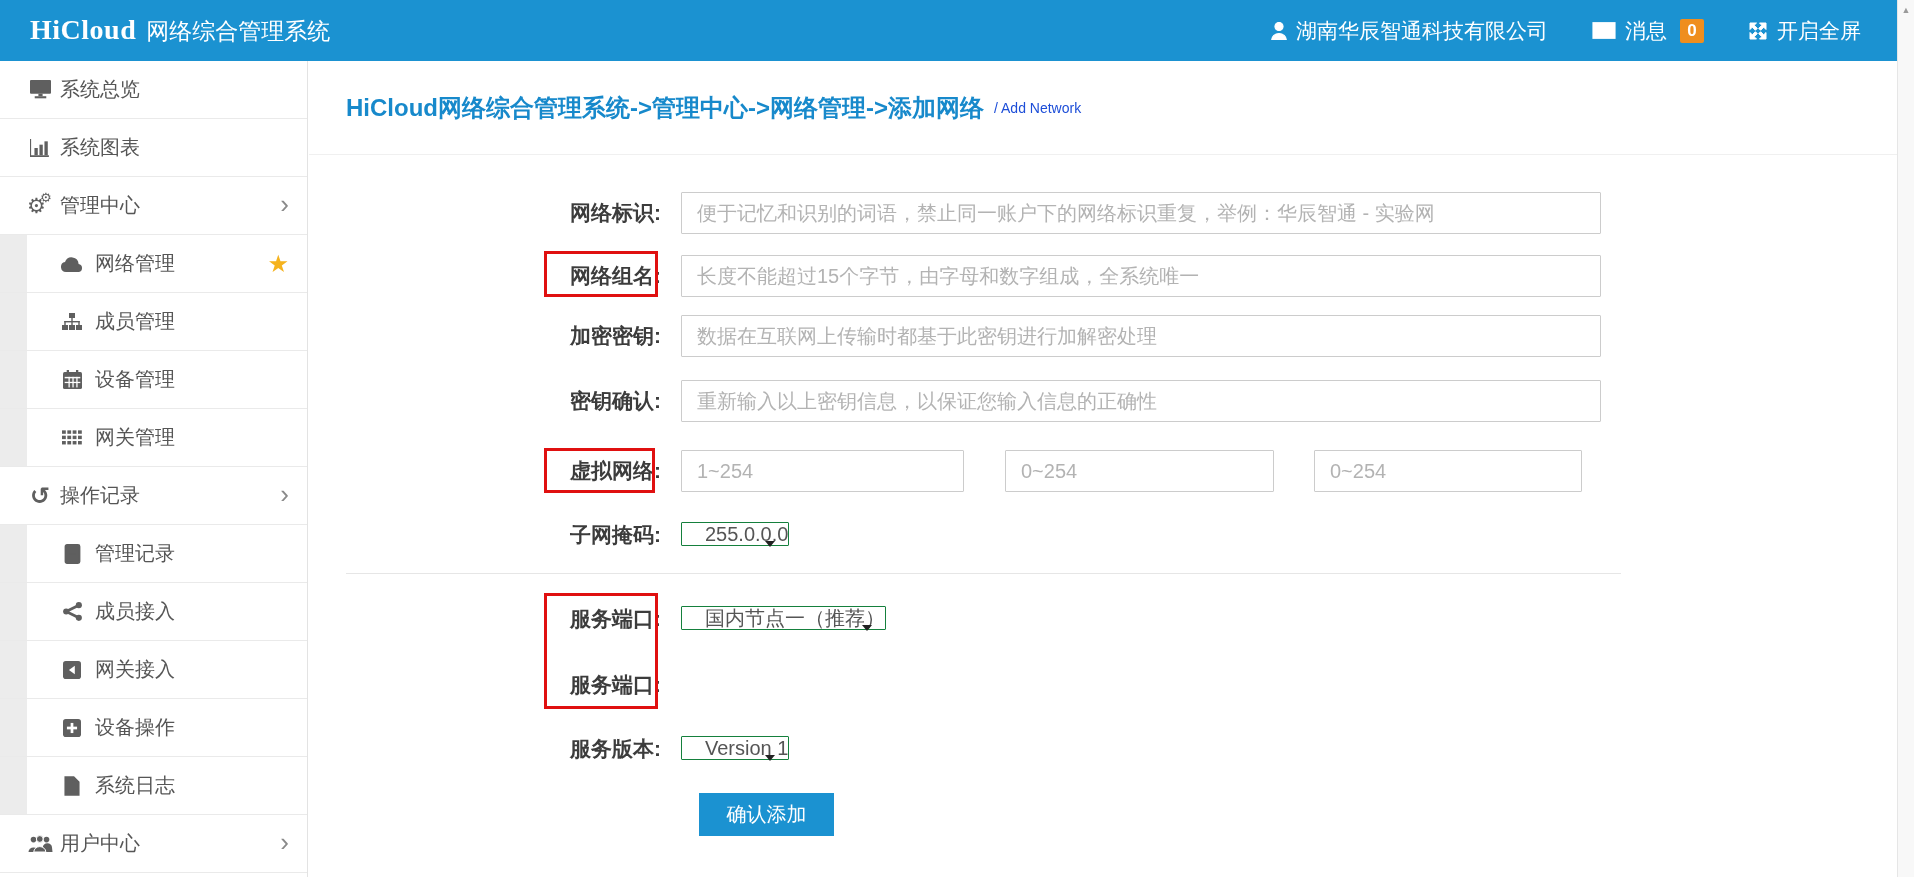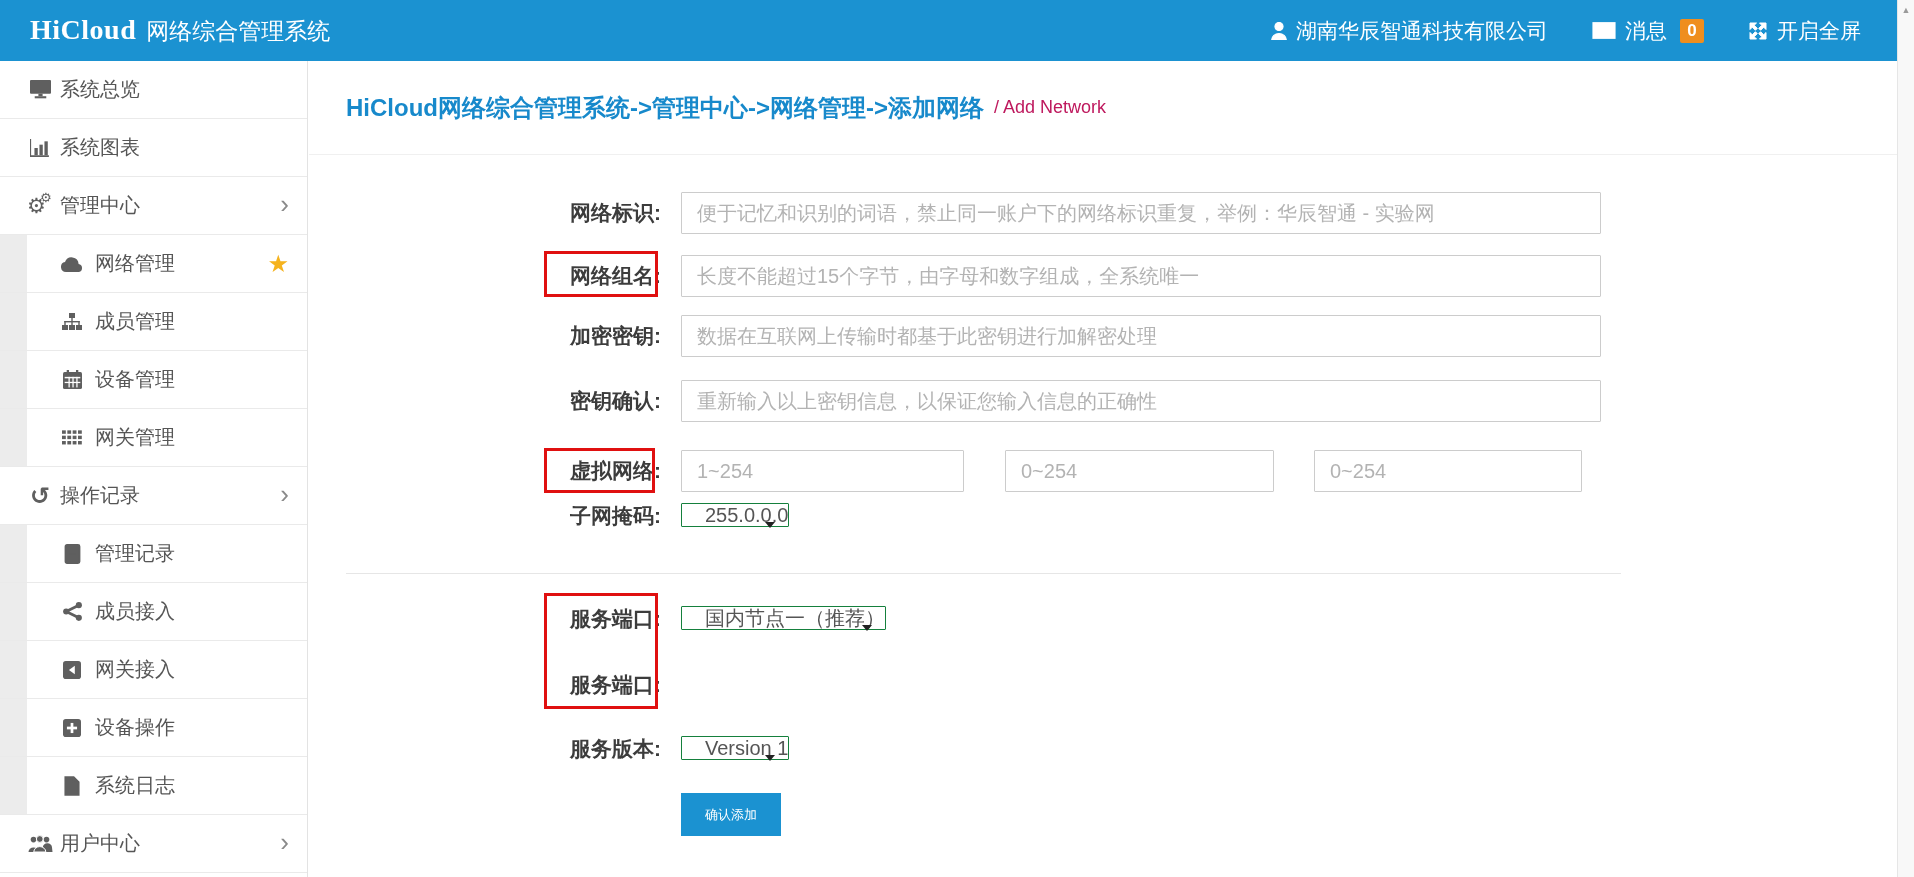--- a/index.html
+++ b/index.html
@@ -41,39 +41,39 @@
   .gear-small { position:absolute; left:13px; top:-3px; font-size:13px; }
   .chevron { position:absolute; right:18px; top:50%; transform:translateY(-54%);
     font-size:26px; color:#8a8a8a; font-weight:normal; }
   .star { position:absolute; right:18px; top:50%; transform:translateY(-50%);
     color:#f5b31e; font-size:24px; }
 
   
   .main { position:absolute; left:309px; top:61px; width:1588px; height:816px; background:#fff; }
   .crumbwrap { height:94px; border-bottom:1px solid #f0f0f0; display:flex; align-items:center; padding-left:37px; }
   .crumb { font-size:24px; font-weight:bold; color:#1789cb; white-space:nowrap; }
-  .crumb-suffix { font-size:18px; font-weight:normal; color:#be185d; margin-left:10px; }
+  .crumb-suffix { font-size:14px; font-weight:normal; color:#1d4ed8; margin-left:10px; }
 
   .form { position:absolute; left:37px; top:131px; width:1275px; height:690px; }
   .frow { position:absolute; left:0; width:1275px; height:42px; }
   .flabel { position:absolute; left:0; top:0; width:315px; height:42px; line-height:42px;
     text-align:right; font-size:21px; font-weight:bold; color:#3c3c3c; }
   .fctrl { position:absolute; left:335px; top:0; width:920px; height:42px; }
   input.txt { width:100%; height:42px; border:1px solid #ccc; border-radius:1px;
     padding:0 15px; font-size:20px; color:#555; background:#fff;
     font-family:"Liberation Sans","DejaVu Sans",sans-serif; }
   input.txt::placeholder { color:#b3b3b3; opacity:1; }
   .mini { position:absolute; top:0; height:42px; }
   .sel { position:relative; width:100%; height:42px; border:1px solid #15803d; border-radius:1px;
     background:#fff; line-height:40px; padding-left:23px; font-size:20px; color:#555; cursor:pointer; }
   .sel .caret { position:absolute; right:13px; top:18px; width:0; height:0;
     border-left:5px solid transparent; border-right:5px solid transparent; border-top:6px solid #222; }
   .divider { position:absolute; left:0; top:381px; width:1275px; border-top:1px solid #e6e6e6; }
-  .submit { position:absolute; left:335px; top:601px; width:100px; height:43px;
-    background:#1b92d1; color:#fff; border:none; font-size:13px; cursor:pointer;
+  .submit { position:absolute; left:353px; top:601px; width:135px; height:43px;
+    background:#1b92d1; color:#fff; border:none; font-size:20px; cursor:pointer;
     font-family:"Liberation Sans","DejaVu Sans",sans-serif; }
 
   .redbox { position:absolute; border:3px solid #e01010; pointer-events:none; z-index:5; }
   .rb-group { left:198px; top:59px; width:114px; height:46px; }
   .rb-vnet  { left:198px; top:256px; width:111px; height:45px; }
   .rb-srv   { left:198px; top:401px; width:114px; height:116px; }
 </style>
 </head>
 <body>
 
@@ -325,21 +325,21 @@
 
       <div class="frow" style="top:258px;">
         <span class="flabel">虚拟网络:</span>
         <span class="fctrl">
           <span class="mini" style="left:0; width:283px;"><input class="txt" type="text" placeholder="1~254" style=""></span>
           <span class="mini" style="left:324px; width:269px;"><input class="txt" type="text" placeholder="0~254" style=""></span>
           <span class="mini" style="left:633px; width:268px;"><input class="txt" type="text" placeholder="0~254" style=""></span>
         </span>
       </div>
 
-      <div class="frow" style="top:303px;">
+      <div class="frow" style="top:322px;">
         <span class="flabel">子网掩码:</span>
         <span class="fctrl">
           <span class="sel">
             <span>255.0.0.0</span>
             <span class="caret"></span>
           </span>
         </span>
       </div>
 
       <div class="divider"></div>

